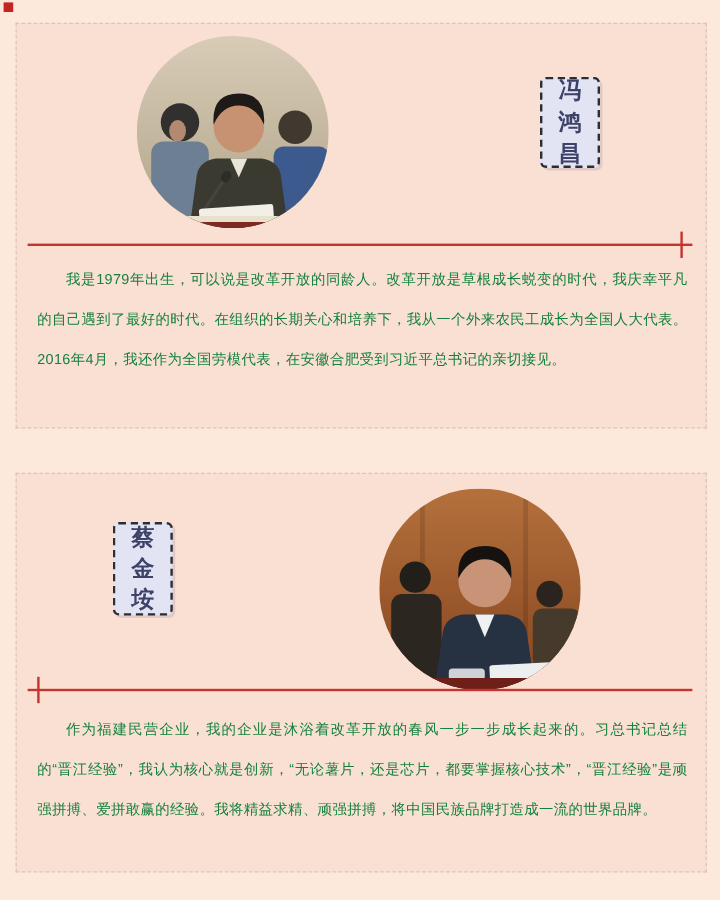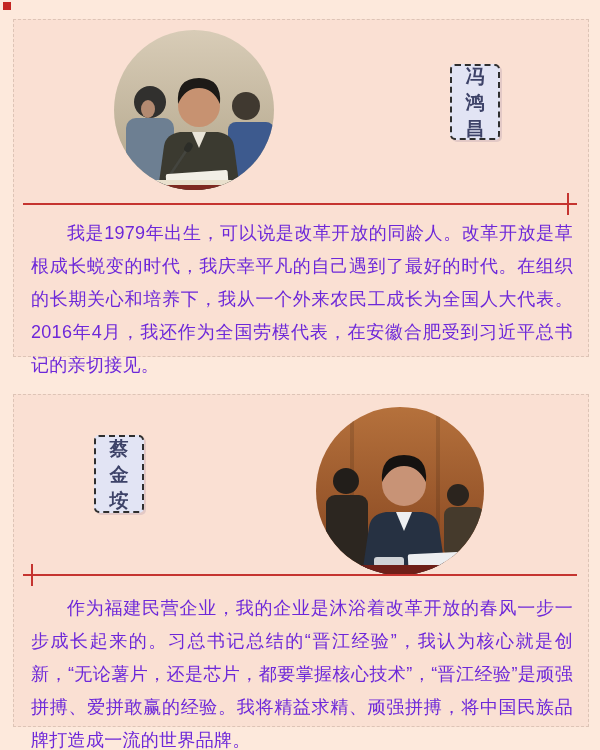--- a/index.html
+++ b/index.html
@@ -31,21 +31,21 @@
   .name-box-1{left:436px;top:44px;width:50px;height:76px;}
   .name-box-2{left:80px;top:40px;width:50px;height:78px;}
   .divider{position:absolute;left:9px;width:554px;height:2px;background:#c5342f;}
   .card-1 .divider{top:183px;}
   .card-2 .divider{top:179px;}
   .divider .tick{position:absolute;top:-10px;width:2px;height:22px;background:#c5342f;}
   .card-1 .tick{left:544px;}
   .card-2 .tick{left:8px;}
   .quote{
     position:absolute;left:17px;width:542px;margin:0;
-    color:#6d28d9;font-size:18px;line-height:33px;
+    color:#15803d;font-size:12px;line-height:33px;
     text-align:justify;text-indent:2em;letter-spacing:0.3px;
   }
   .card-1 .quote{top:197px;}
   .card-2 .quote{top:197px;}
 </style>
 </head>
 <body>
 
 <div>
 

